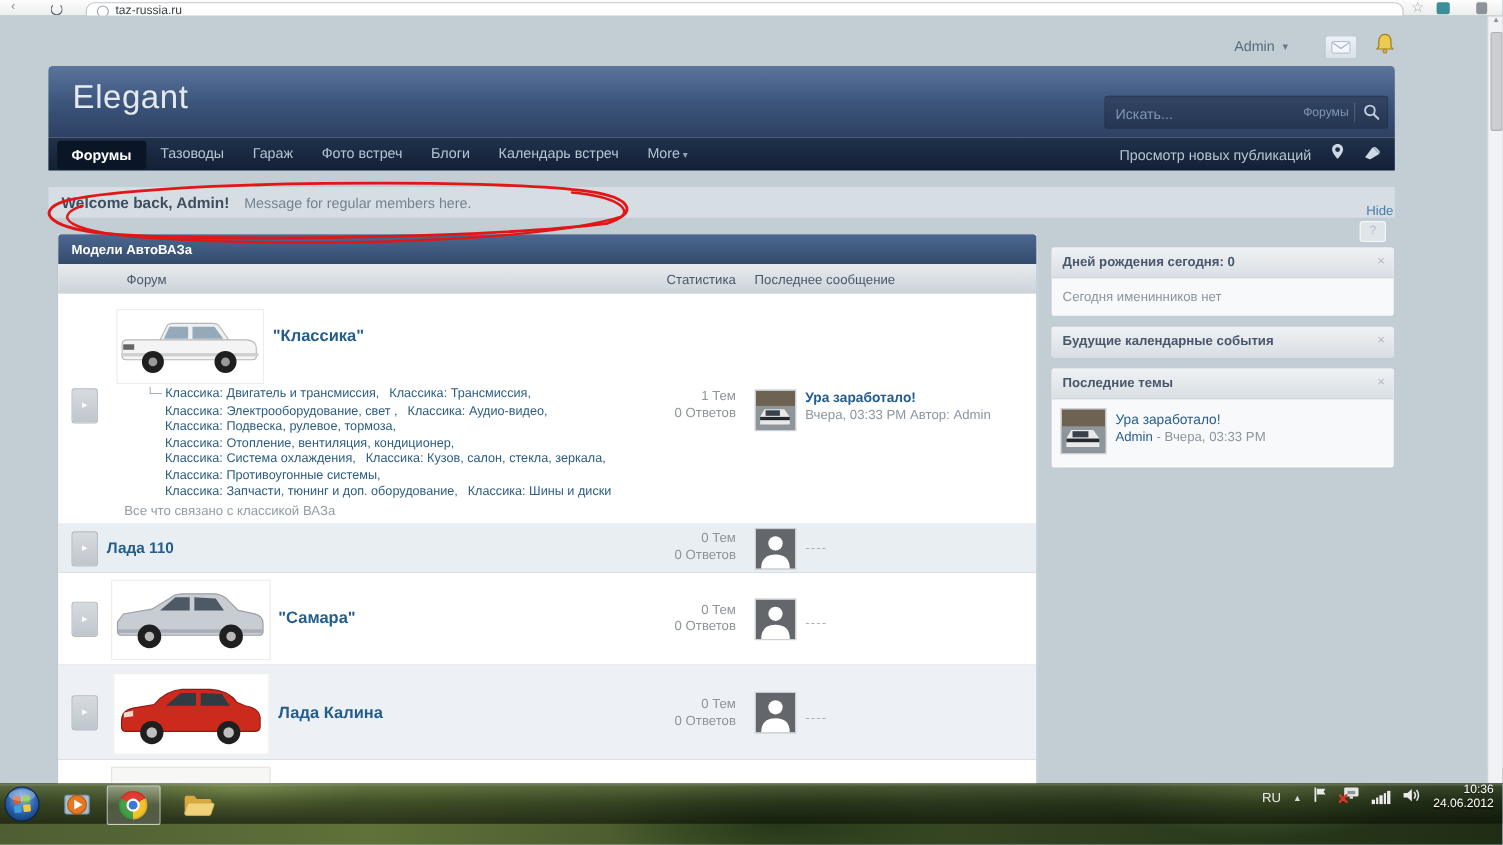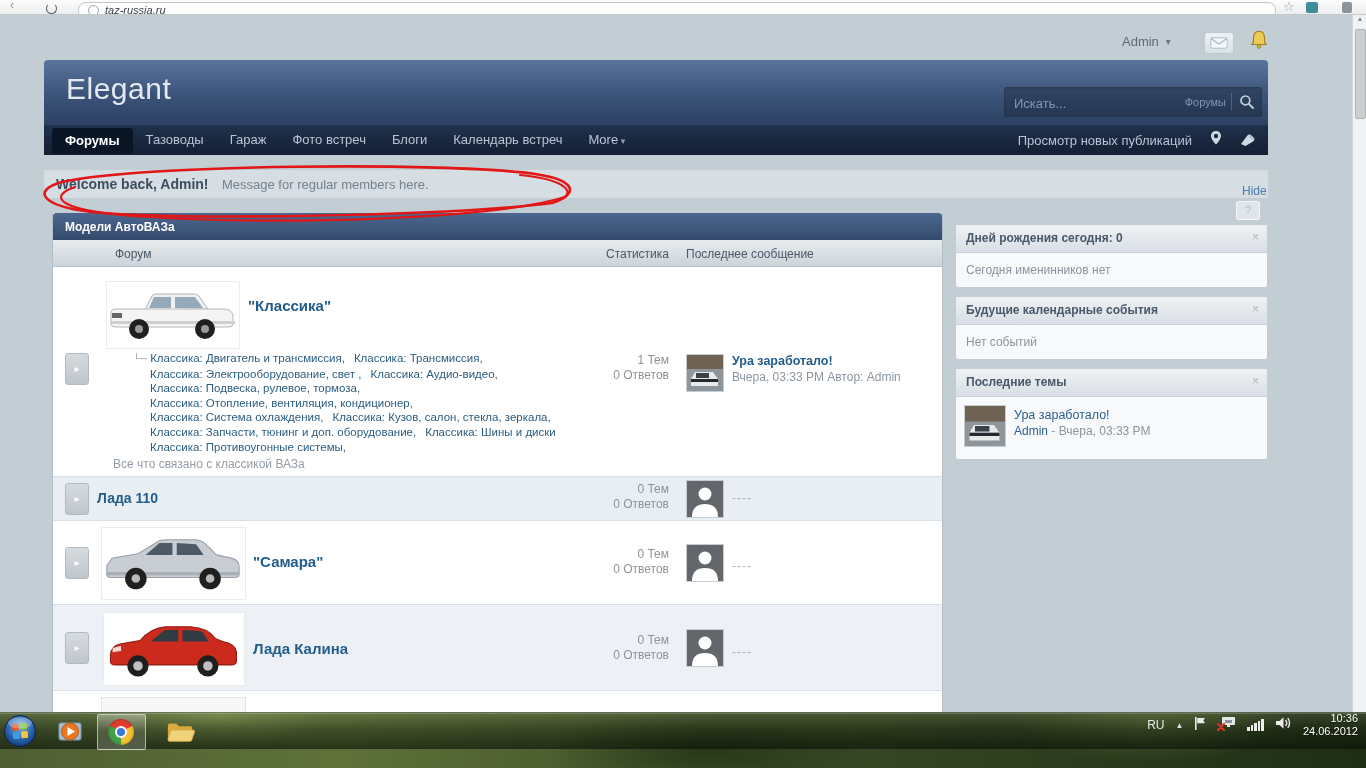--- a/index.html
+++ b/index.html
@@ -5,21 +5,21 @@
   html,body{margin:0;padding:0;}
   body{width:1366px;height:768px;overflow:hidden;position:relative;
        font-family:"Liberation Sans",sans-serif;background:#c3cdd4;}
   .abs{position:absolute;}
 
   
   #browser-strip{left:0;top:0;width:1366px;height:14px;background:linear-gradient(#fdfdfd,#eceded);
                  border-bottom:1px solid #c6c9cb;overflow:hidden;z-index:6;}
   .url-bar{left:78px;top:2px;width:1196px;height:16px;background:#fff;border:1px solid #c2c6ca;
            border-radius:8px;}
-  .url-text{left:26px;top:1px;font-size:11px;color:#3a3f44;font-style:italic;}
+  .url-text{left:26px;top:1px;font-size:11px;color:#3a3f44;}
   .globe{left:9px;top:2px;width:9px;height:9px;border:1.3px solid #9aa2a8;border-radius:50%;}
   .nav-frag{color:#8d9499;font-size:12px;}
   .reload-frag{left:46px;top:3px;width:9px;height:9px;border:1.8px solid #5a6167;border-radius:50%;border-top-color:transparent;}
   .star-frag{left:1283px;top:-1px;font-size:13px;color:#9aa2a8;}
   .teal-frag{left:1306px;top:2px;width:12px;height:11px;background:#3e8e99;border-radius:2px;}
   .gray-frag{left:1342px;top:2px;width:10px;height:11px;background:#8d9499;border-radius:2px;}
 
   
   #wallpaper{left:0;top:698px;width:1366px;height:70px;z-index:0;
     background:
@@ -253,22 +253,22 @@
             <circle cx="98" cy="47" r="4" fill="#9a9a9a"></circle>
         </svg>
       </div>
       <span class="ftitle" style="left:195px;top:30px;">"Классика"</span>
       <div id="subforums">
           <div class="sf-line"><span class="sf-branch">└─</span><span class="sf-link">Классика: Двигатель и трансмиссия,</span><span class="sf-link">Классика: Трансмиссия,</span></div>
           <div class="sf-line"><span class="sf-link">Классика: Электрооборудование, свет ,</span><span class="sf-link">Классика: Аудио-видео,</span></div>
           <div class="sf-line"><span class="sf-link">Классика: Подвеска, рулевое, тормоза,</span></div>
           <div class="sf-line"><span class="sf-link">Классика: Отопление, вентиляция, кондиционер,</span></div>
           <div class="sf-line"><span class="sf-link">Классика: Система охлаждения,</span><span class="sf-link">Классика: Кузов, салон, стекла, зеркала,</span></div>
+          <div class="sf-line"><span class="sf-link">Классика: Противоугонные системы,</span></div>
           <div class="sf-line"><span class="sf-link">Классика: Запчасти, тюнинг и доп. оборудование,</span><span class="sf-link">Классика: Шины и диски</span></div>
-          <div class="sf-line"><span class="sf-link">Классика: Противоугонные системы,</span></div>
         </div>
       <span class="fdesc">Все что связано с классикой ВАЗа</span>
       <div class="fstats" style="top:86px;">
         <div>1 Тем</div>
         <div>0 Ответов</div>
       </div>
       <div class="lp-avatar" style="top:87px;">
         <svg width="36" height="36" viewBox="0 0 36 36">
           <rect width="36" height="36" fill="#6e6352"></rect>
             <rect y="14" width="36" height="22" fill="#8e959b"></rect>
@@ -375,21 +375,20 @@
         <span class="sbox-title">Дней рождения сегодня: 0</span>
         <span class="sbox-x">×</span>
       </div>
       <div class="sbox-body sbody-pad">Сегодня именинников нет</div>
     </div>
     <div class="sbox">
       <div class="sbox-h">
         <span class="sbox-title">Будущие календарные события</span>
         <span class="sbox-x">×</span>
       </div>
-      <div class="sbox-body sbody-pad">Нет событий</div>
     </div>
     <div class="sbox">
       <div class="sbox-h">
         <span class="sbox-title">Последние темы</span>
         <span class="sbox-x">×</span>
       </div>
       <div class="sbox-body" style="height:62px;">
         <div class="rt-avatar">
           <svg width="40" height="40" viewBox="0 0 36 36">
             <rect width="36" height="36" fill="#6e6352"></rect>

